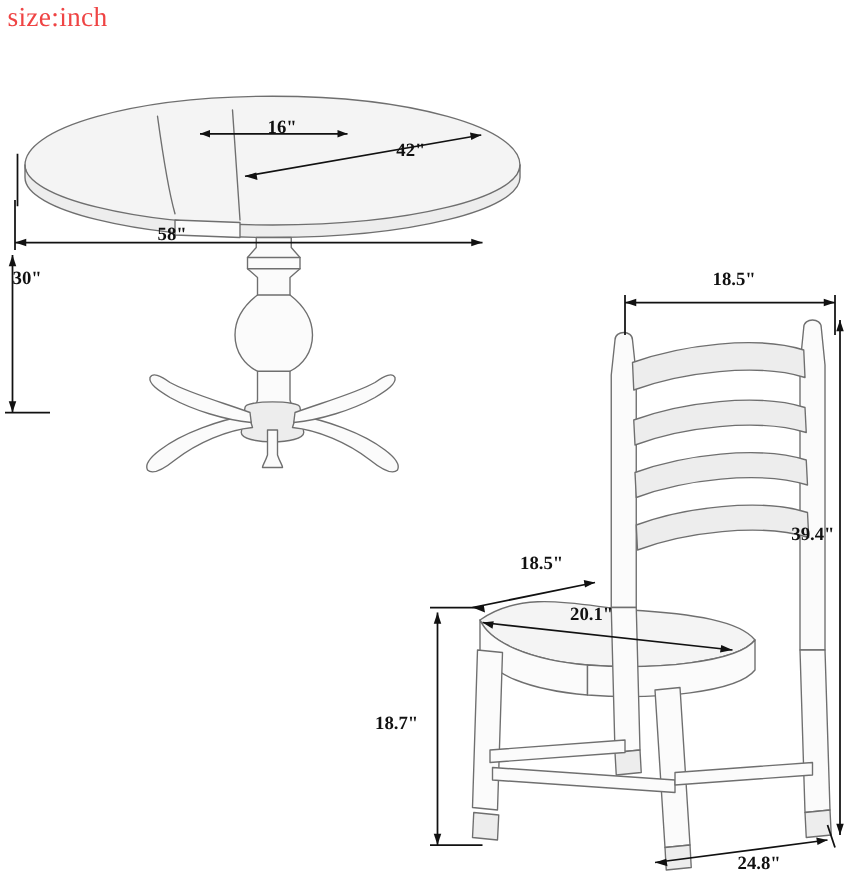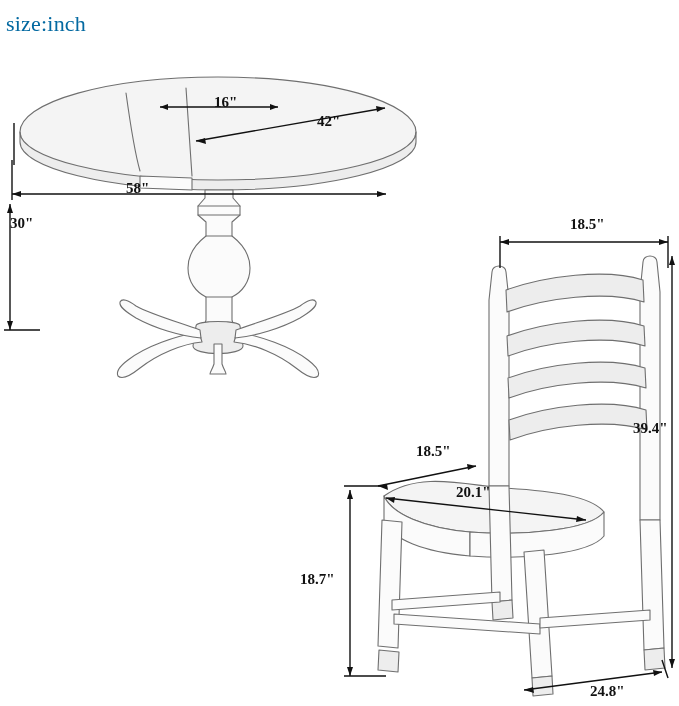--- a/index.html
+++ b/index.html
@@ -20,24 +20,24 @@
   #diagram-svg {
     position: absolute;
     left: 0;
     top: 0;
     width: 679px;
     height: 706px;
   }
   .unit-label {
     position: absolute;
     left: 6px;
-    top: 11px;
+    top: 1px;
     font-family: "Liberation Serif", serif;
     font-size: 22px;
-    color: #0369a1;
+    color: #ef4444;
     letter-spacing: 0.2px;
   }
   .dim-label {
     position: absolute;
     font-family: "Liberation Serif", serif;
     font-weight: bold;
     font-size: 15px;
     color: #111111;
     white-space: nowrap;
   }

